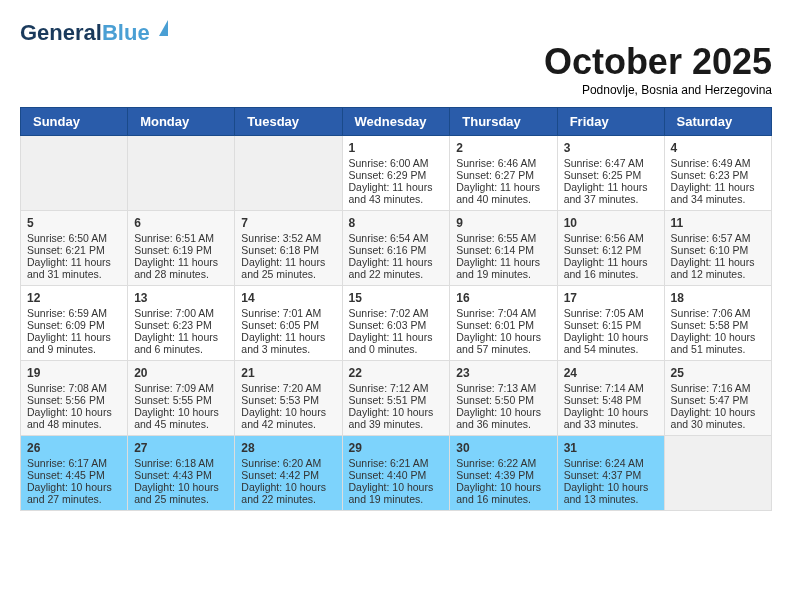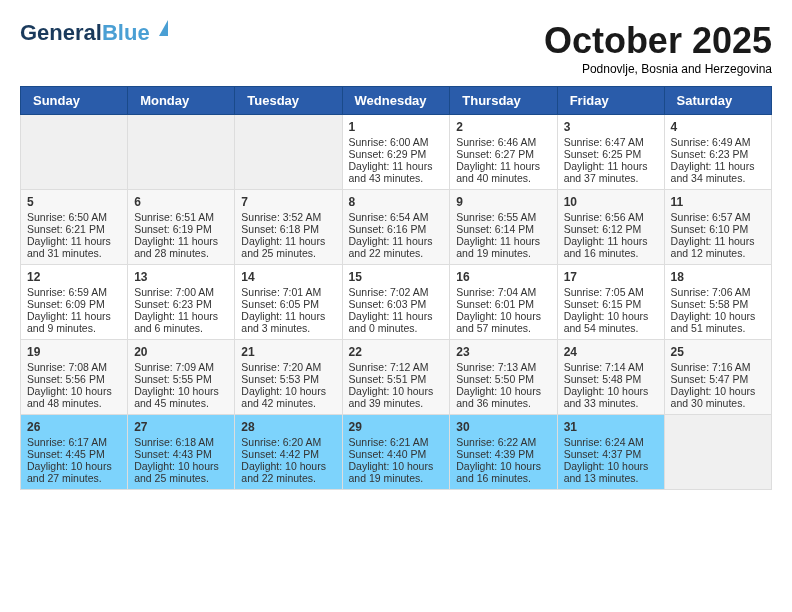--- a/index.html
+++ b/index.html
@@ -16,20 +16,21 @@
       align-items: flex-start;
       margin-bottom: 10px;
     }
     .logo {
       display: flex;
       flex-direction: column;
       align-items: flex-start;
     }
     .title-area {
       text-align: right;
+      margin-top: 21px;
     }
     .month-title {
       font-size: 36px;
       font-weight: bold;
       color: #1a1a1a;
     }
     .subtitle {
       font-size: 12px;
       color: #000000;
       font-weight: normal;

